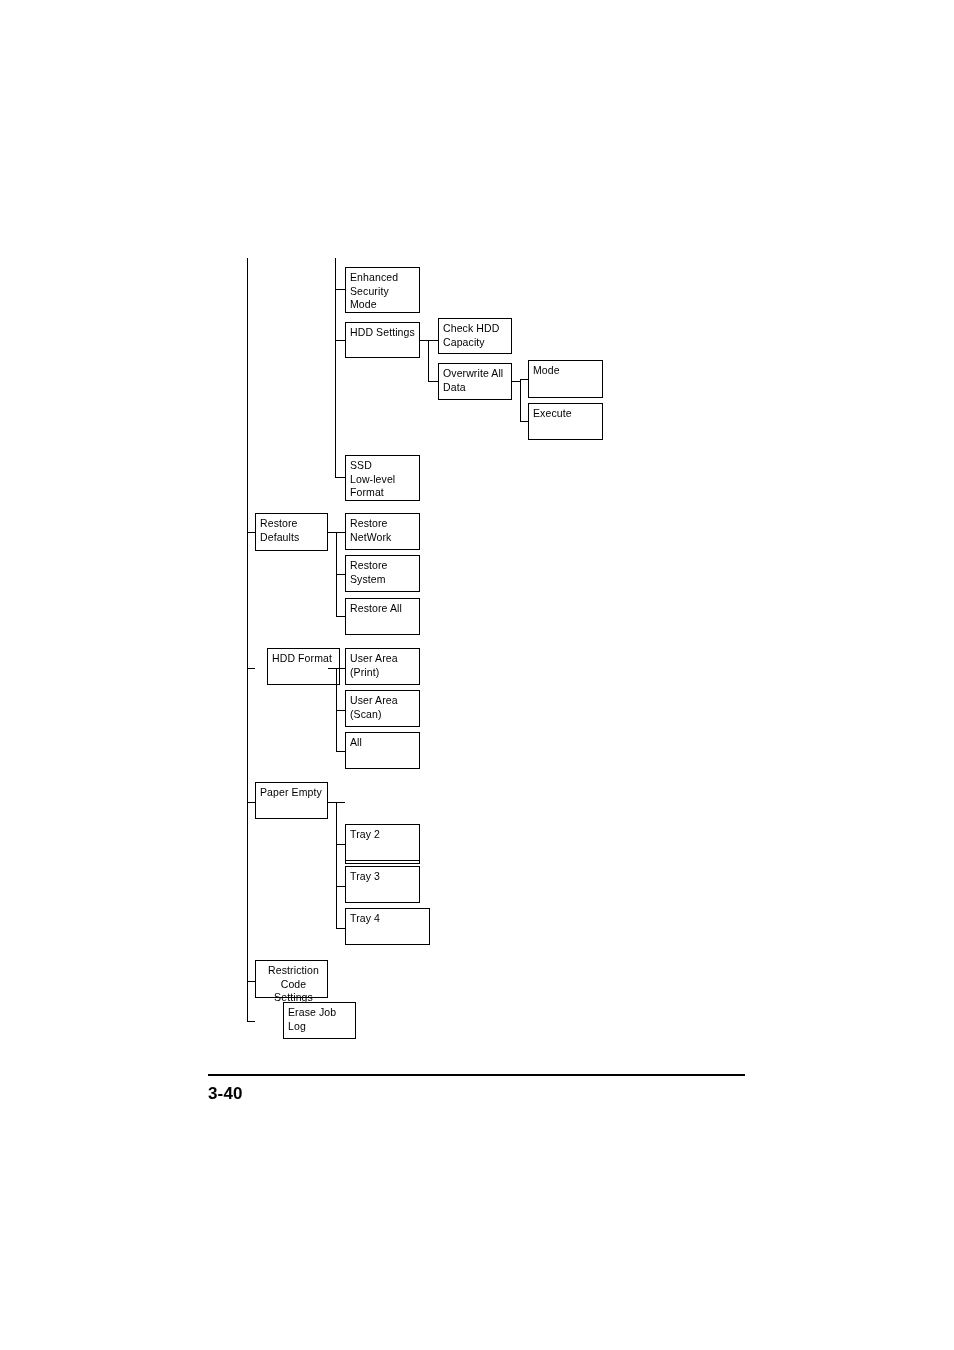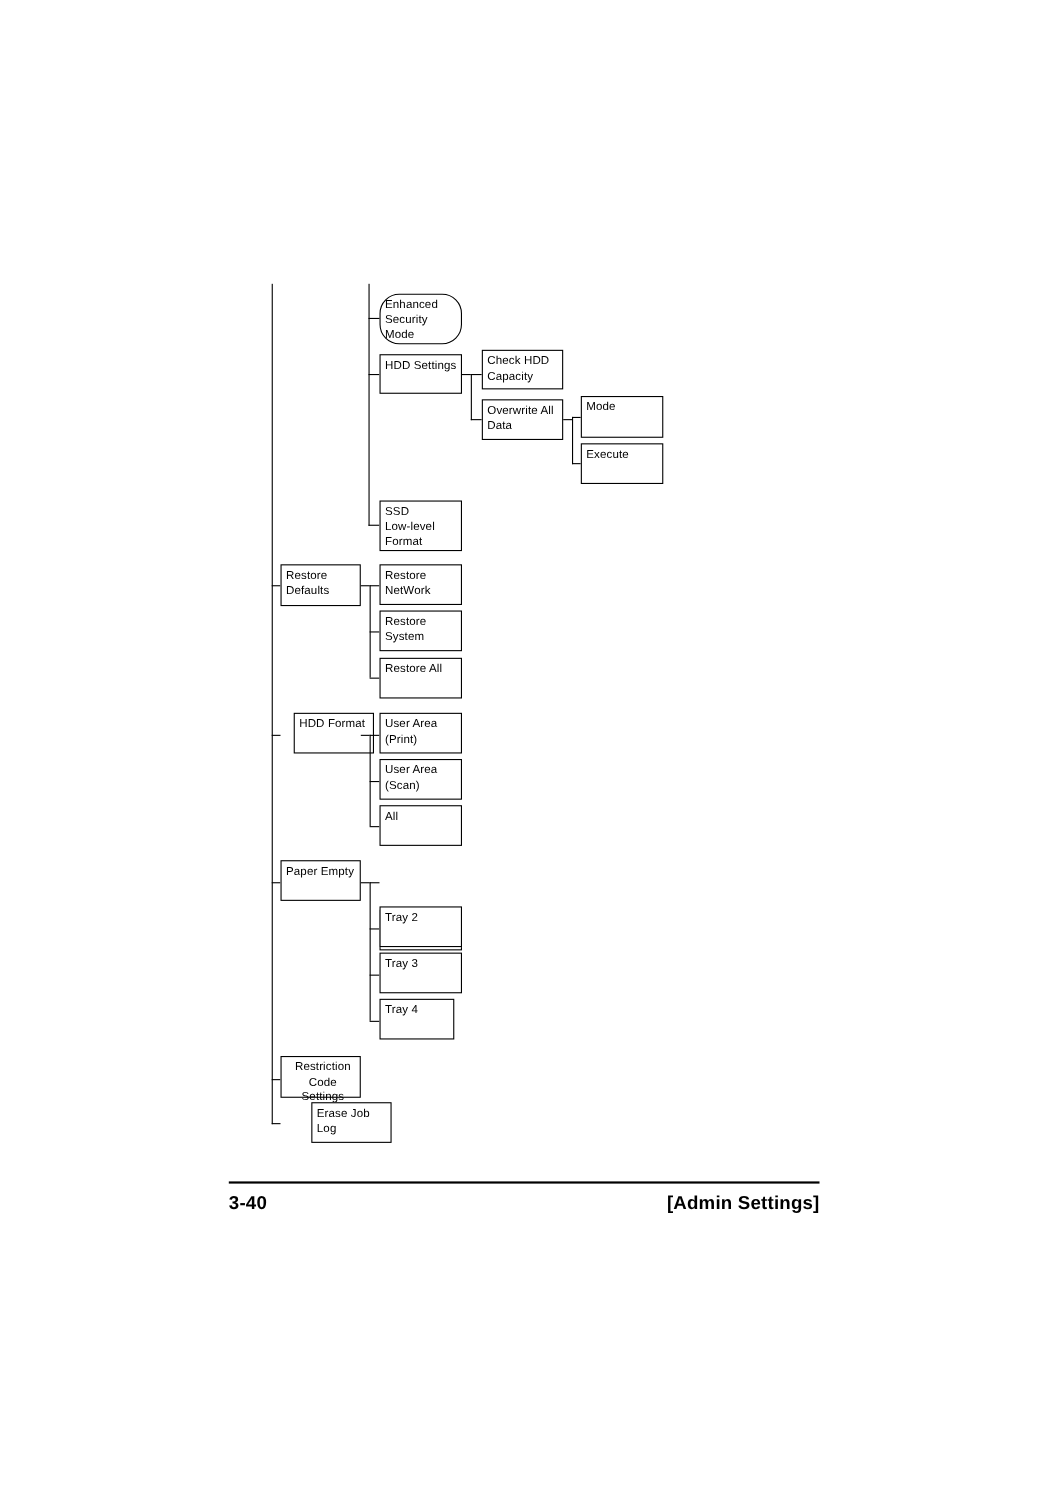--- a/index.html
+++ b/index.html
@@ -97,21 +97,21 @@
     <div class="ln-v" style="left:247px; top:258px; height:764px;"></div>
 
     <div class="ln-v" style="left:335px; top:258px; height:220px;"></div>
 
     <div class="ln-h" style="left:335px; top:289px; width:10px;"></div>
 
     <div class="ln-h" style="left:335px; top:340px; width:10px;"></div>
 
     <div class="ln-h" style="left:335px; top:477px; width:10px;"></div>
 
-    <div class="node" style="left:345px; top:267px; width:75px; height:46px;border-radius:18px;">Enhanced
+    <div class="node" style="left:345px; top:267px; width:75px; height:46px;">Enhanced
 Security
 Mode</div>
 
     <div class="node" style="left:345px; top:322px; width:75px; height:36px;">HDD Settings</div>
 
     <div class="node" style="left:345px; top:455px; width:75px; height:46px;">SSD
 Low-level
 Format</div>
 
     <div class="ln-h" style="left:420px; top:340px; width:8px;"></div>
@@ -181,30 +181,29 @@
     <div class="ln-h" style="left:336px; top:844px; width:9px;"></div>
     <div class="ln-h" style="left:336px; top:886px; width:9px;"></div>
     <div class="ln-h" style="left:336px; top:928px; width:9px;"></div>
 
     <div class="node" style="left:345px; top:782px; width:75px; height:37px;margin-top:45px;">Tray 1</div>
 
     <div class="node" style="left:345px; top:824px; width:75px; height:37px;">Tray 2</div>
 
     <div class="node" style="left:345px; top:866px; width:75px; height:37px;">Tray 3</div>
 
-    <div class="node" style="left:345px; top:908px; width:68px; height:37px;">Tray 4</div>
+    <div class="node" style="left:345px; top:908px; width:85px; height:37px;">Tray 4</div>
 
     <div class="ln-h" style="left:247px; top:981px; width:8px;"></div>
 
     <div class="node" style="left:255px; top:960px; width:73px; height:38px;text-align:center;">Restriction
 Code Settings</div>
 
     <div class="ln-h" style="left:247px; top:1021px; width:8px;"></div>
 
     <div class="node" style="left:255px; top:1002px; width:73px; height:37px;margin-left:28px;">Erase Job Log</div>
 
   </div>
 
   <div class="footer-rule"></div>
   <div class="footer-page">3-40</div>
-  <div class="footer-title">[Admin Settings]</div>
 
 </div>
 
 </body></html>

